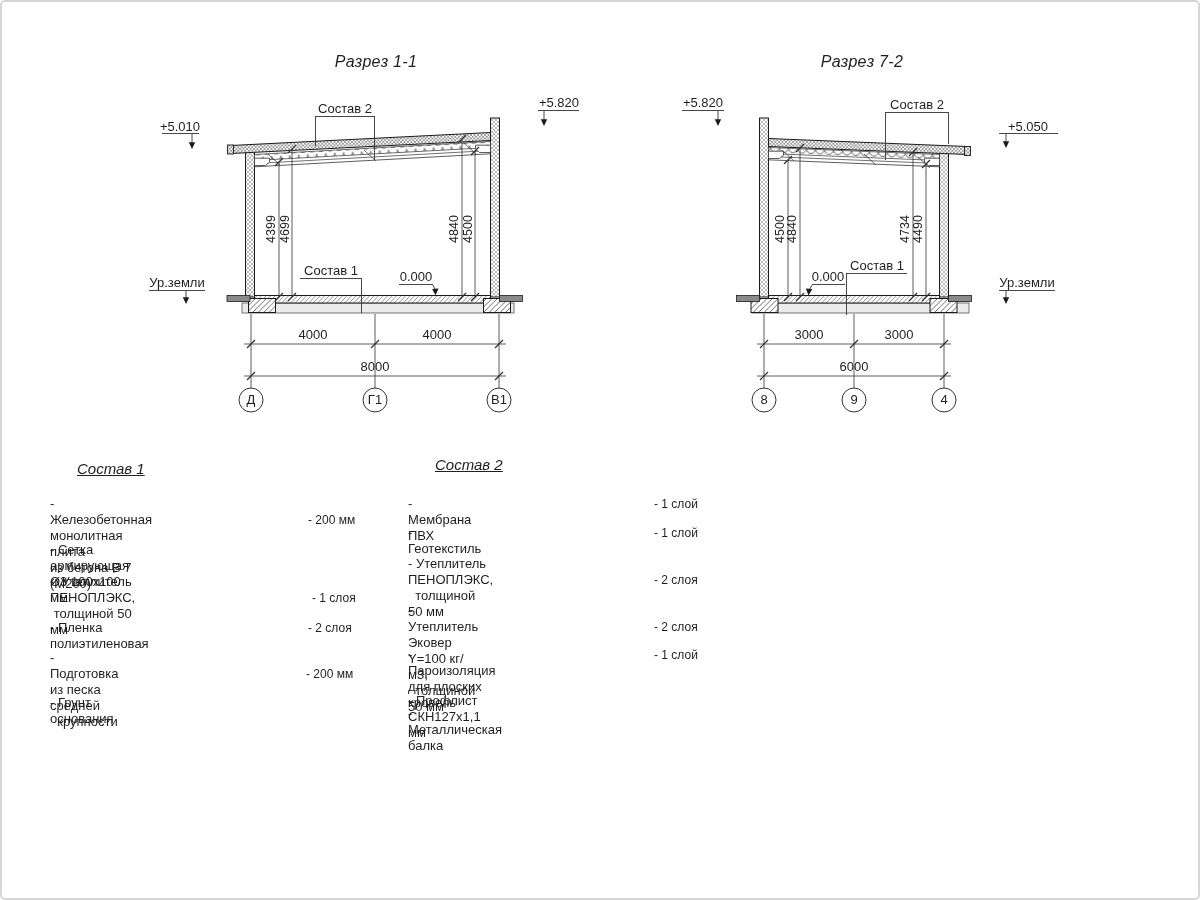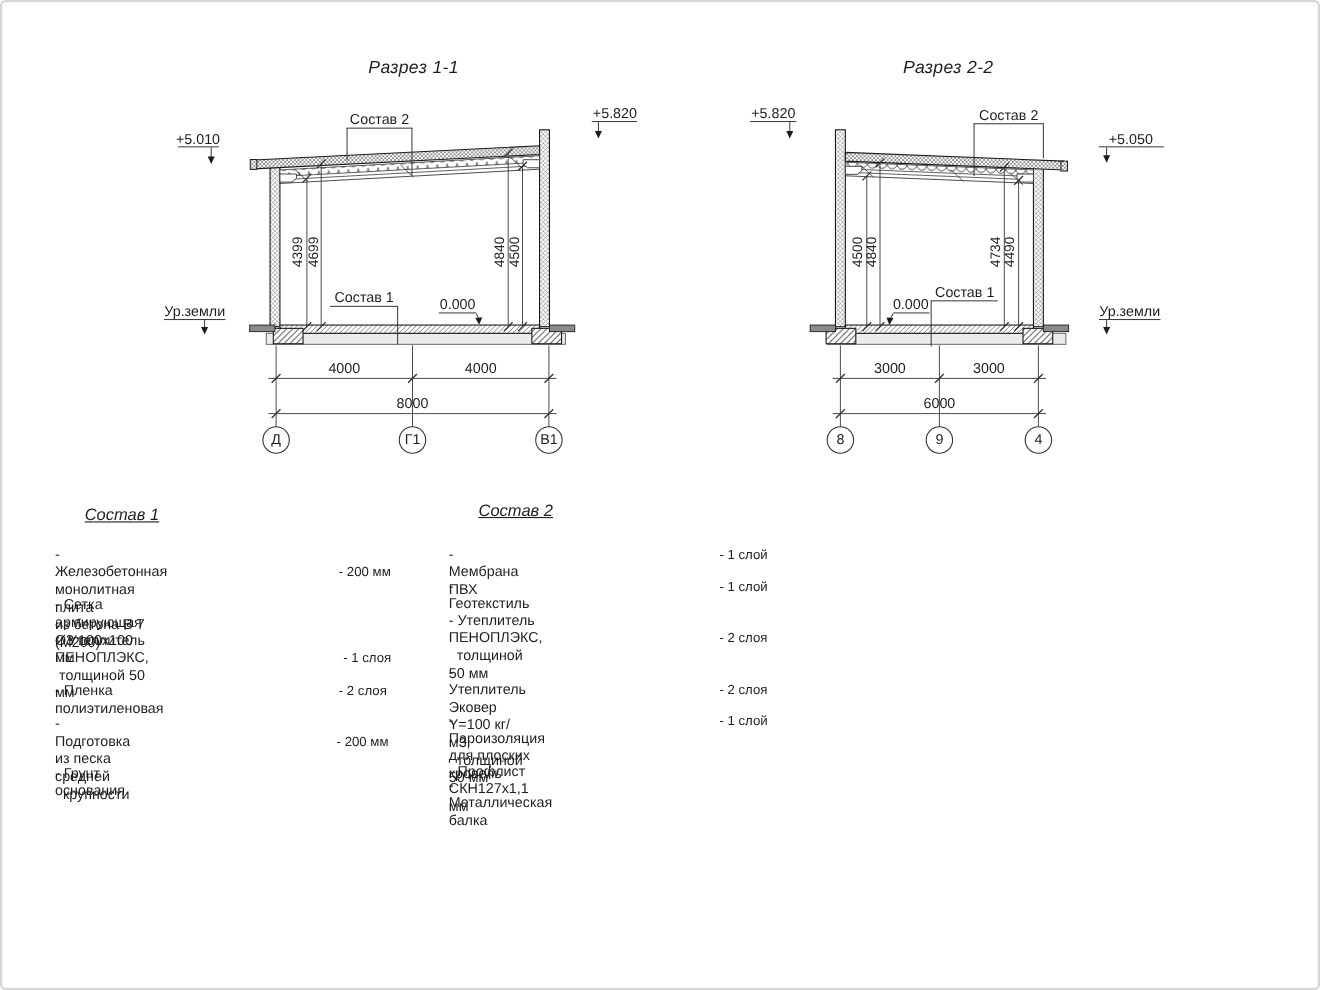--- a/index.html
+++ b/index.html
@@ -228,21 +228,21 @@
 <div class="lbl rot" style="left:283px;top:227px">4699</div>
 <div class="lbl rot" style="left:452px;top:227px">4840</div>
 <div class="lbl rot" style="left:466px;top:227px">4500</div>
 <div class="lbl" style="left:311px;top:333px">4000</div>
 <div class="lbl" style="left:435px;top:333px">4000</div>
 <div class="lbl" style="left:373px;top:365px">8000</div>
 <div class="lbl axis" style="left:249px;top:398px">Д</div>
 <div class="lbl axis" style="left:373px;top:398px">Г1</div>
 <div class="lbl axis" style="left:497px;top:398px">В1</div>
 
-<div class="lbl title" style="left:860px;top:60px">Разрез 2-2</div>
+<div class="lbl title" style="left:860px;top:60px">Разрез 7-2</div>
 <div class="lbl" style="left:701px;top:101px">+5.820</div>
 <div class="lbl" style="left:1026px;top:125px">+5.050</div>
 <div class="lbl" style="left:915px;top:103px">Состав 2</div>
 <div class="lbl" style="left:875px;top:264px">Состав 1</div>
 <div class="lbl" style="left:826px;top:275px">0.000</div>
 <div class="lbl" style="left:1025px;top:281px">Ур.земли</div>
 <div class="lbl rot" style="left:778px;top:227px">4500</div>
 <div class="lbl rot" style="left:790px;top:227px">4840</div>
 <div class="lbl rot" style="left:903px;top:227px">4734</div>
 <div class="lbl rot" style="left:916px;top:227px">4490</div>

